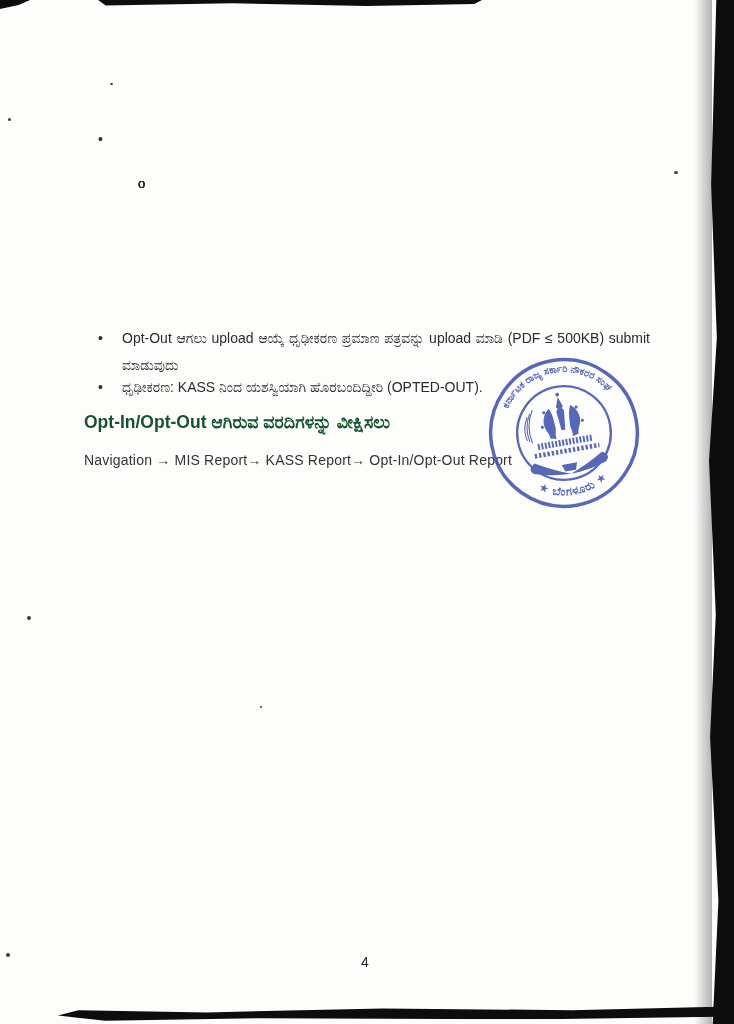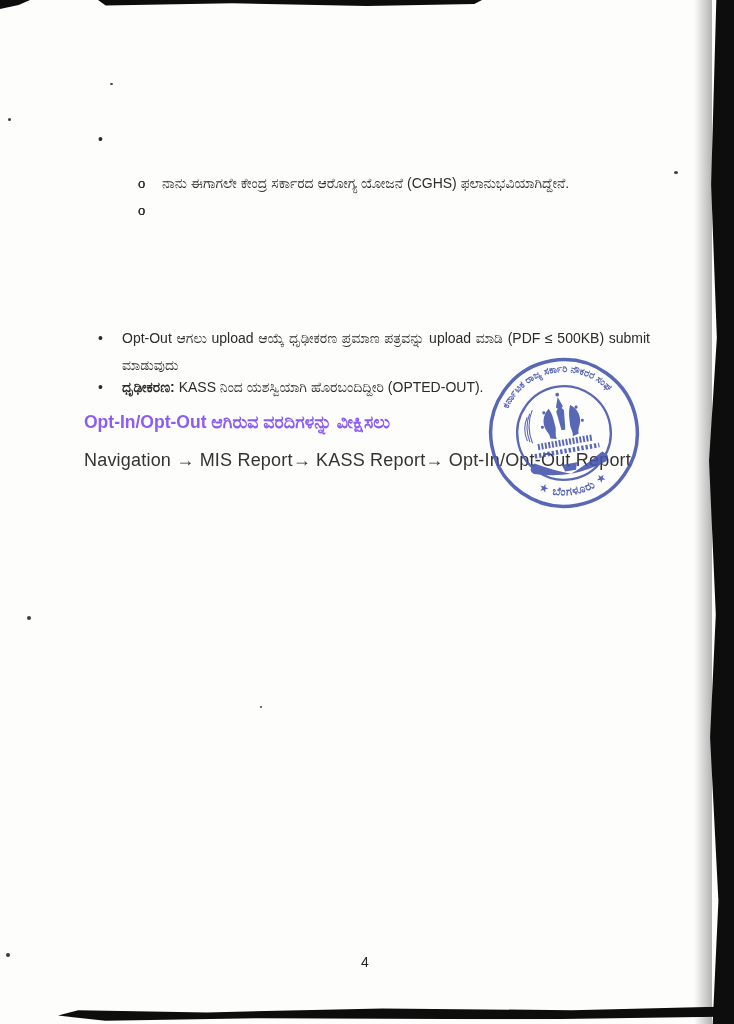--- a/index.html
+++ b/index.html
@@ -34,23 +34,23 @@
   
   .tblock{position:absolute;font-size:14px;line-height:27px;}
   .marker1{position:absolute;left:-24px;top:0;font-size:14px;}
   .marker2{position:absolute;left:0;top:0;font-size:13px;}
 
   .intro{left:122px;top:126px;width:540px;}
   .sublist{left:138px;top:170px;width:512px;list-style:none;margin:0;padding:0;}
   .sublist li{position:relative;padding-left:24px;text-align:justify;margin:0;}
   .upload{left:122px;top:325px;width:528px;text-align:justify;}
   .confirm{left:122px;top:374px;width:560px;}
-  .confirm .lbl{font-weight:bold;}
-  .heading{left:84px;top:409px;width:560px;font-size:17.5px;font-weight:bold;color:#8b5cf6;line-height:26px;}
-  .nav{left:84px;top:447px;width:560px;font-size:18px;color:#333;letter-spacing:0.2px;}
+  .confirm .lbl{font-weight:normal;}
+  .heading{left:84px;top:409px;width:560px;font-size:17.5px;font-weight:bold;color:#14532d;line-height:26px;}
+  .nav{left:84px;top:447px;width:560px;font-size:14px;color:#333;letter-spacing:0.2px;}
   .pagenum{left:0;top:949px;width:730px;text-align:center;font-size:14px;color:#222;}
 
   
   .stamp{position:absolute;left:486px;top:355px;width:156px;height:156px;
     transform:rotate(-10deg);opacity:0.88;}
   .stamp svg{width:100%;height:100%;}
 </style>
 </head>
 <body>
 
@@ -71,21 +71,20 @@
   <div class="tblock intro">
     <span class="marker1">•</span>
   </div>
 
   <ul class="tblock sublist">
     <li>
       <span class="marker2">o</span>
     </li>
     <li>
       <span class="marker2">o</span>
-      <span>ನಾನು ಈಗಾಗಲೇ ಕೇಂದ್ರ ಸರ್ಕಾರದ ಆರೋಗ್ಯ ಯೋಜನೆ (CGHS) ಫಲಾನುಭವಿಯಾಗಿದ್ದೇನೆ.</span>
     </li>
     <li>
       <span class="marker2">o</span>
     </li>
     <li>
       <span class="marker2">o</span>
     </li>
   </ul>
 
   <div class="tblock upload">

